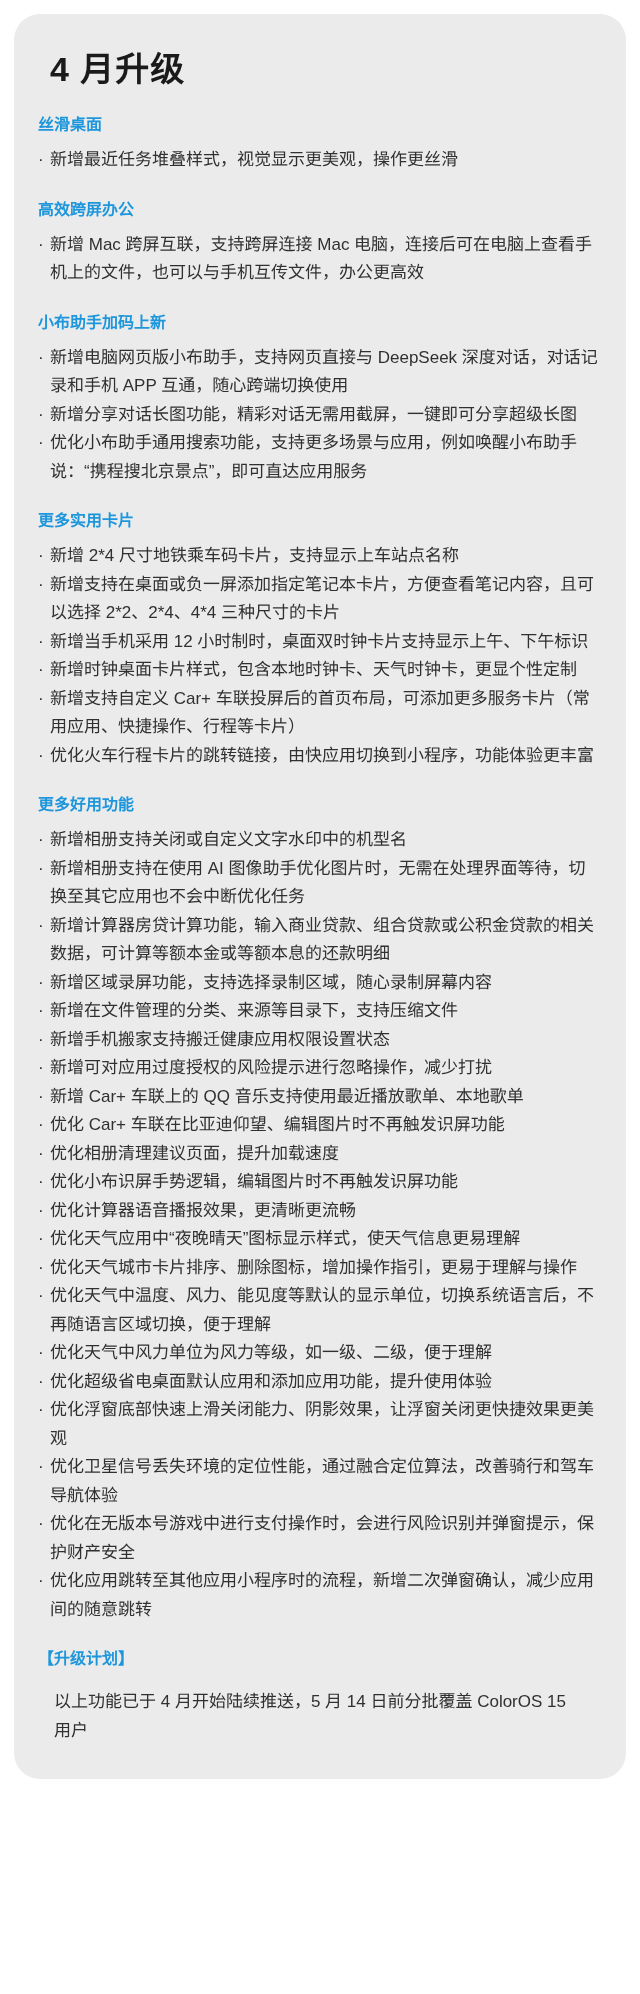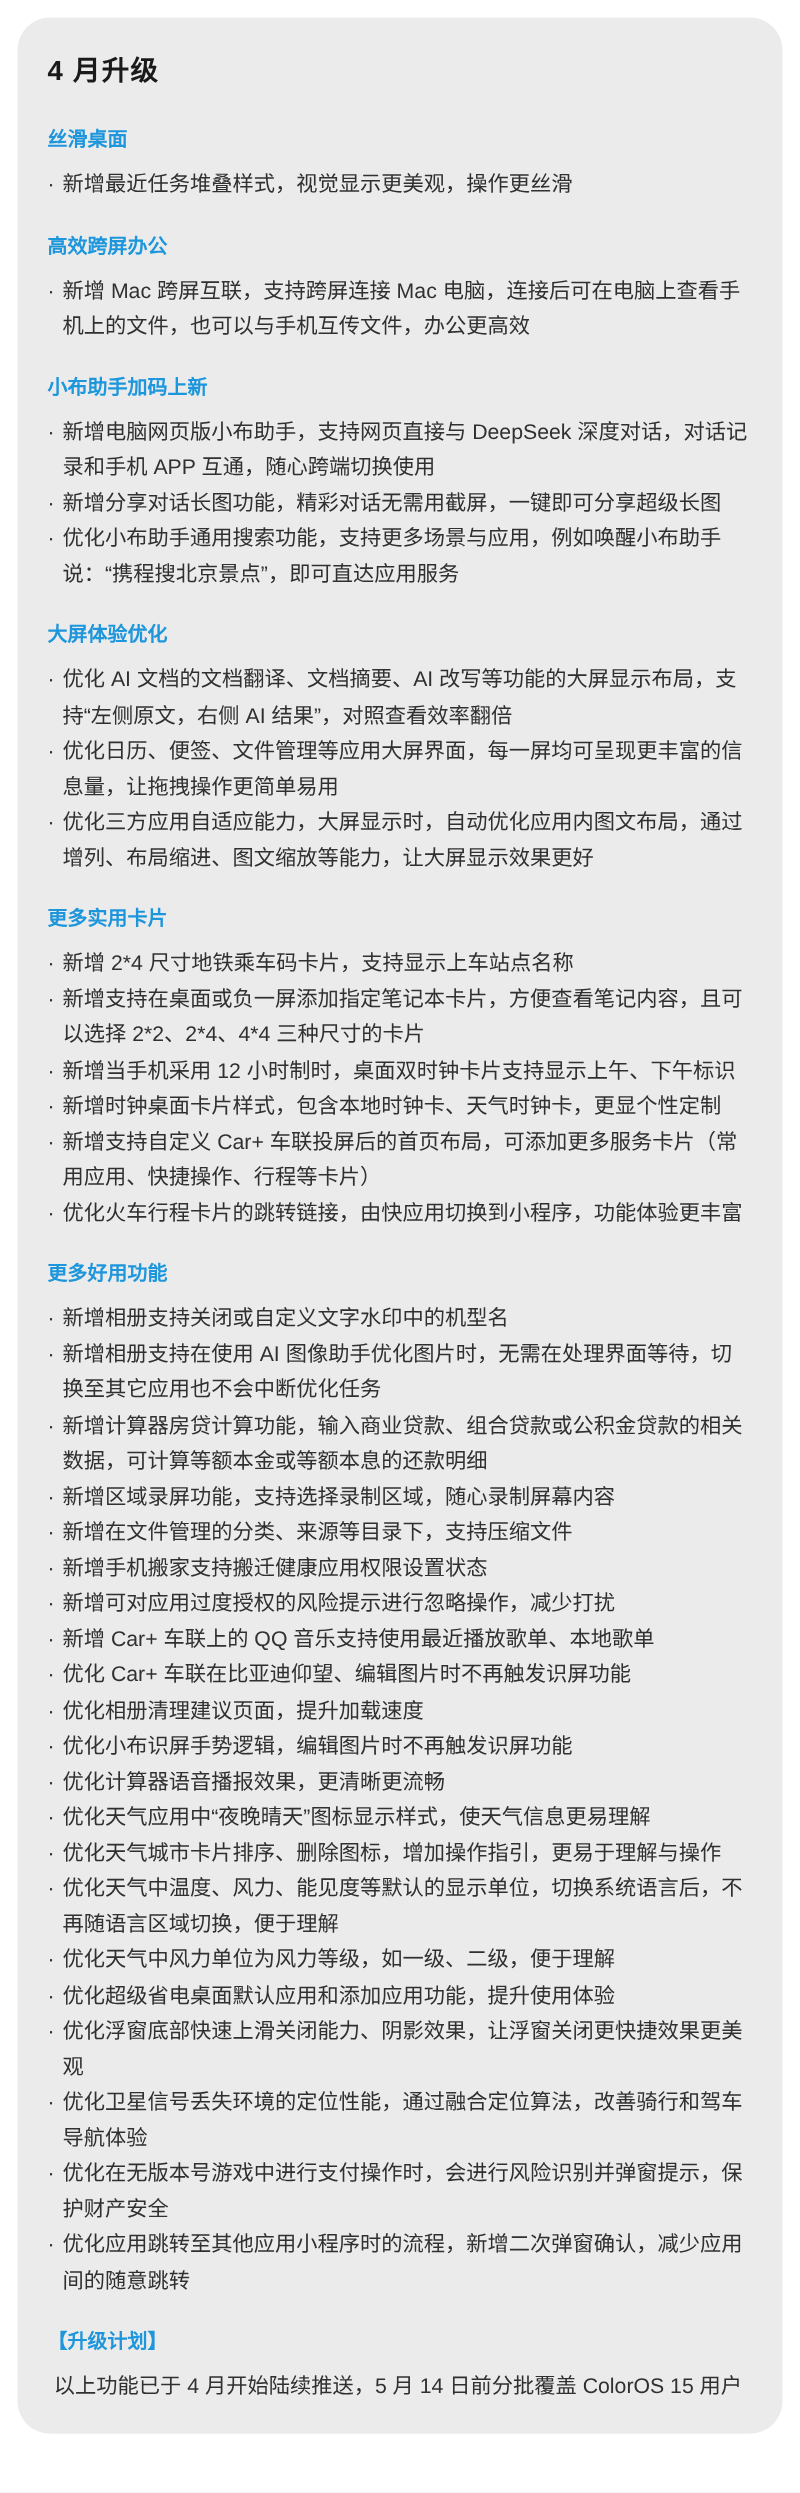--- a/index.html
+++ b/index.html
@@ -19,25 +19,25 @@
     overflow:hidden;
   }
   .card{
     width:612px;
     margin:14px auto 0 14px;
     background:var(--card-background);
     border-radius:26px;
     padding:22px 24px 18px 24px;
   }
   .title{
-    font-size:22px;
+    font-size:34px;
     line-height:42px;
     font-weight:bold;
     color:var(--title-text);
-    margin:0;
+    margin:12px;
     letter-spacing:1px;
   }
   .section{margin-top:22px;}
   .section-title{
     font-size:16px;
     line-height:26px;
     font-weight:bold;
     color:var(--accent-blue);
     margin:0 0 8px 0;
   }
@@ -56,21 +56,21 @@
   .item::before{
     content:"·";
     position:absolute;
     left:0;
     top:0;
   }
   .section-note{
     font-size:17px;
     line-height:28.5px;
     color:var(--body-text);
-    margin:5px;
+    margin:16px;
   }
 </style>
 </head>
 <body>
 
 <div class="card">
   <h1 class="title">4 月升级</h1>
   <div id="sections">
   <section class="section">
     <h2 class="section-title">丝滑桌面</h2>
@@ -91,29 +91,20 @@
   <section class="section">
     <h2 class="section-title">小布助手加码上新</h2>
     <ul class="items">
           <li class="item">新增电脑网页版小布助手，支持网页直接与 DeepSeek 深度对话，对话记录和手机 APP 互通，随心跨端切换使用</li>
           <li class="item">新增分享对话长图功能，精彩对话无需用截屏，一键即可分享超级长图</li>
           <li class="item">优化小布助手通用搜索功能，支持更多场景与应用，例如唤醒小布助手说：“携程搜北京景点”，即可直达应用服务</li>
         </ul>
 
   </section>
 
-  <section class="section">
-    <h2 class="section-title">大屏体验优化</h2>
-    <ul class="items">
-          <li class="item">优化 AI 文档的文档翻译、文档摘要、AI 改写等功能的大屏显示布局，支持“左侧原文，右侧 AI 结果”，对照查看效率翻倍</li>
-          <li class="item">优化日历、便签、文件管理等应用大屏界面，每一屏均可呈现更丰富的信息量，让拖拽操作更简单易用</li>
-          <li class="item">优化三方应用自适应能力，大屏显示时，自动优化应用内图文布局，通过增列、布局缩进、图文缩放等能力，让大屏显示效果更好</li>
-        </ul>
-
-  </section>
 
   <section class="section">
     <h2 class="section-title">更多实用卡片</h2>
     <ul class="items">
           <li class="item">新增 2*4 尺寸地铁乘车码卡片，支持显示上车站点名称</li>
           <li class="item">新增支持在桌面或负一屏添加指定笔记本卡片，方便查看笔记内容，且可以选择 2*2、2*4、4*4 三种尺寸的卡片</li>
           <li class="item">新增当手机采用 12 小时制时，桌面双时钟卡片支持显示上午、下午标识</li>
           <li class="item">新增时钟桌面卡片样式，包含本地时钟卡、天气时钟卡，更显个性定制</li>
           <li class="item">新增支持自定义 Car+ 车联投屏后的首页布局，可添加更多服务卡片（常用应用、快捷操作、行程等卡片）</li>
           <li class="item">优化火车行程卡片的跳转链接，由快应用切换到小程序，功能体验更丰富</li>

